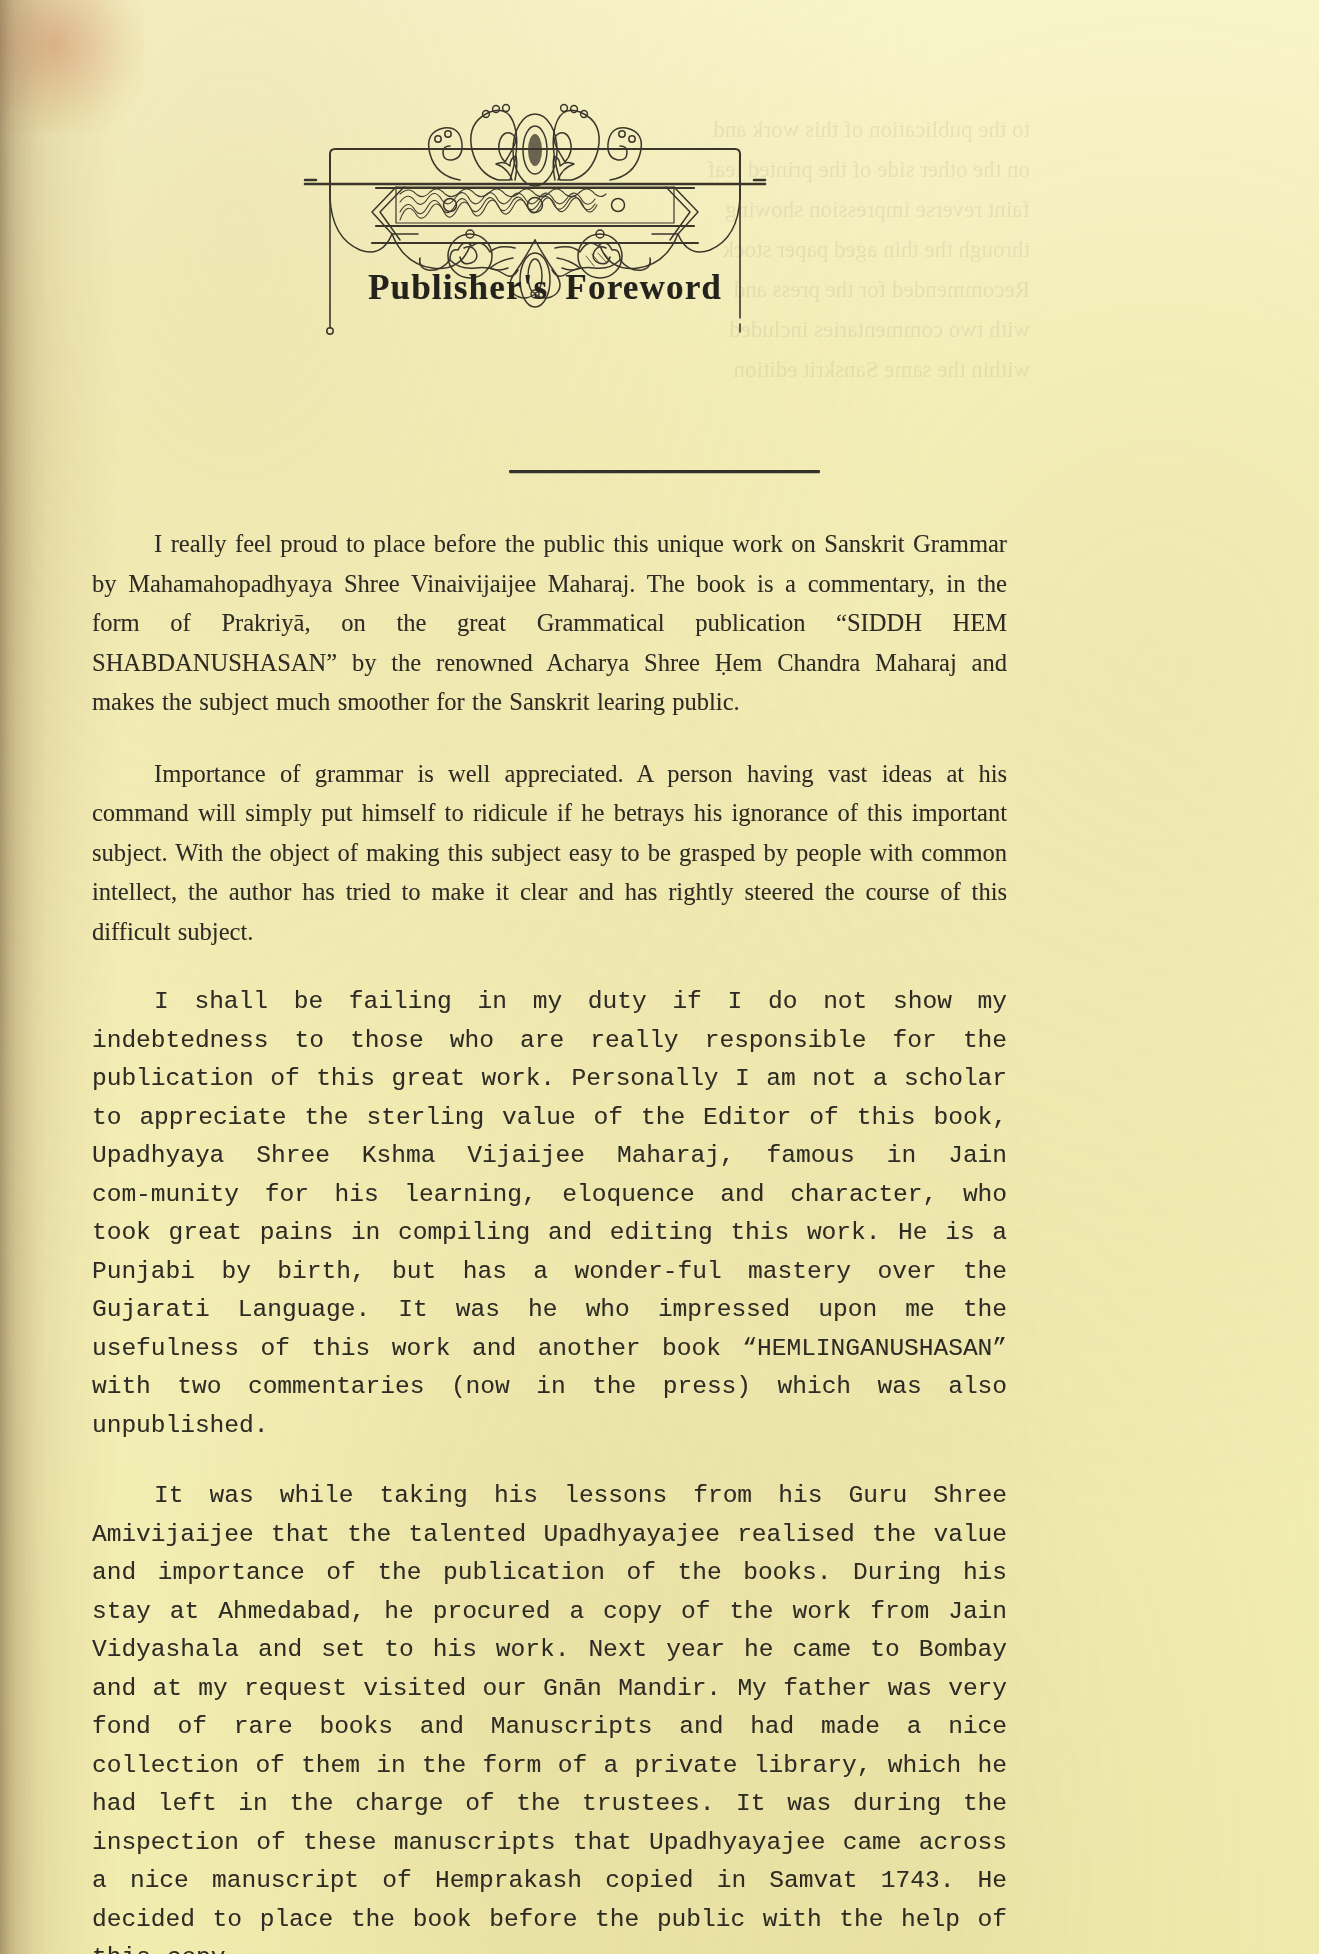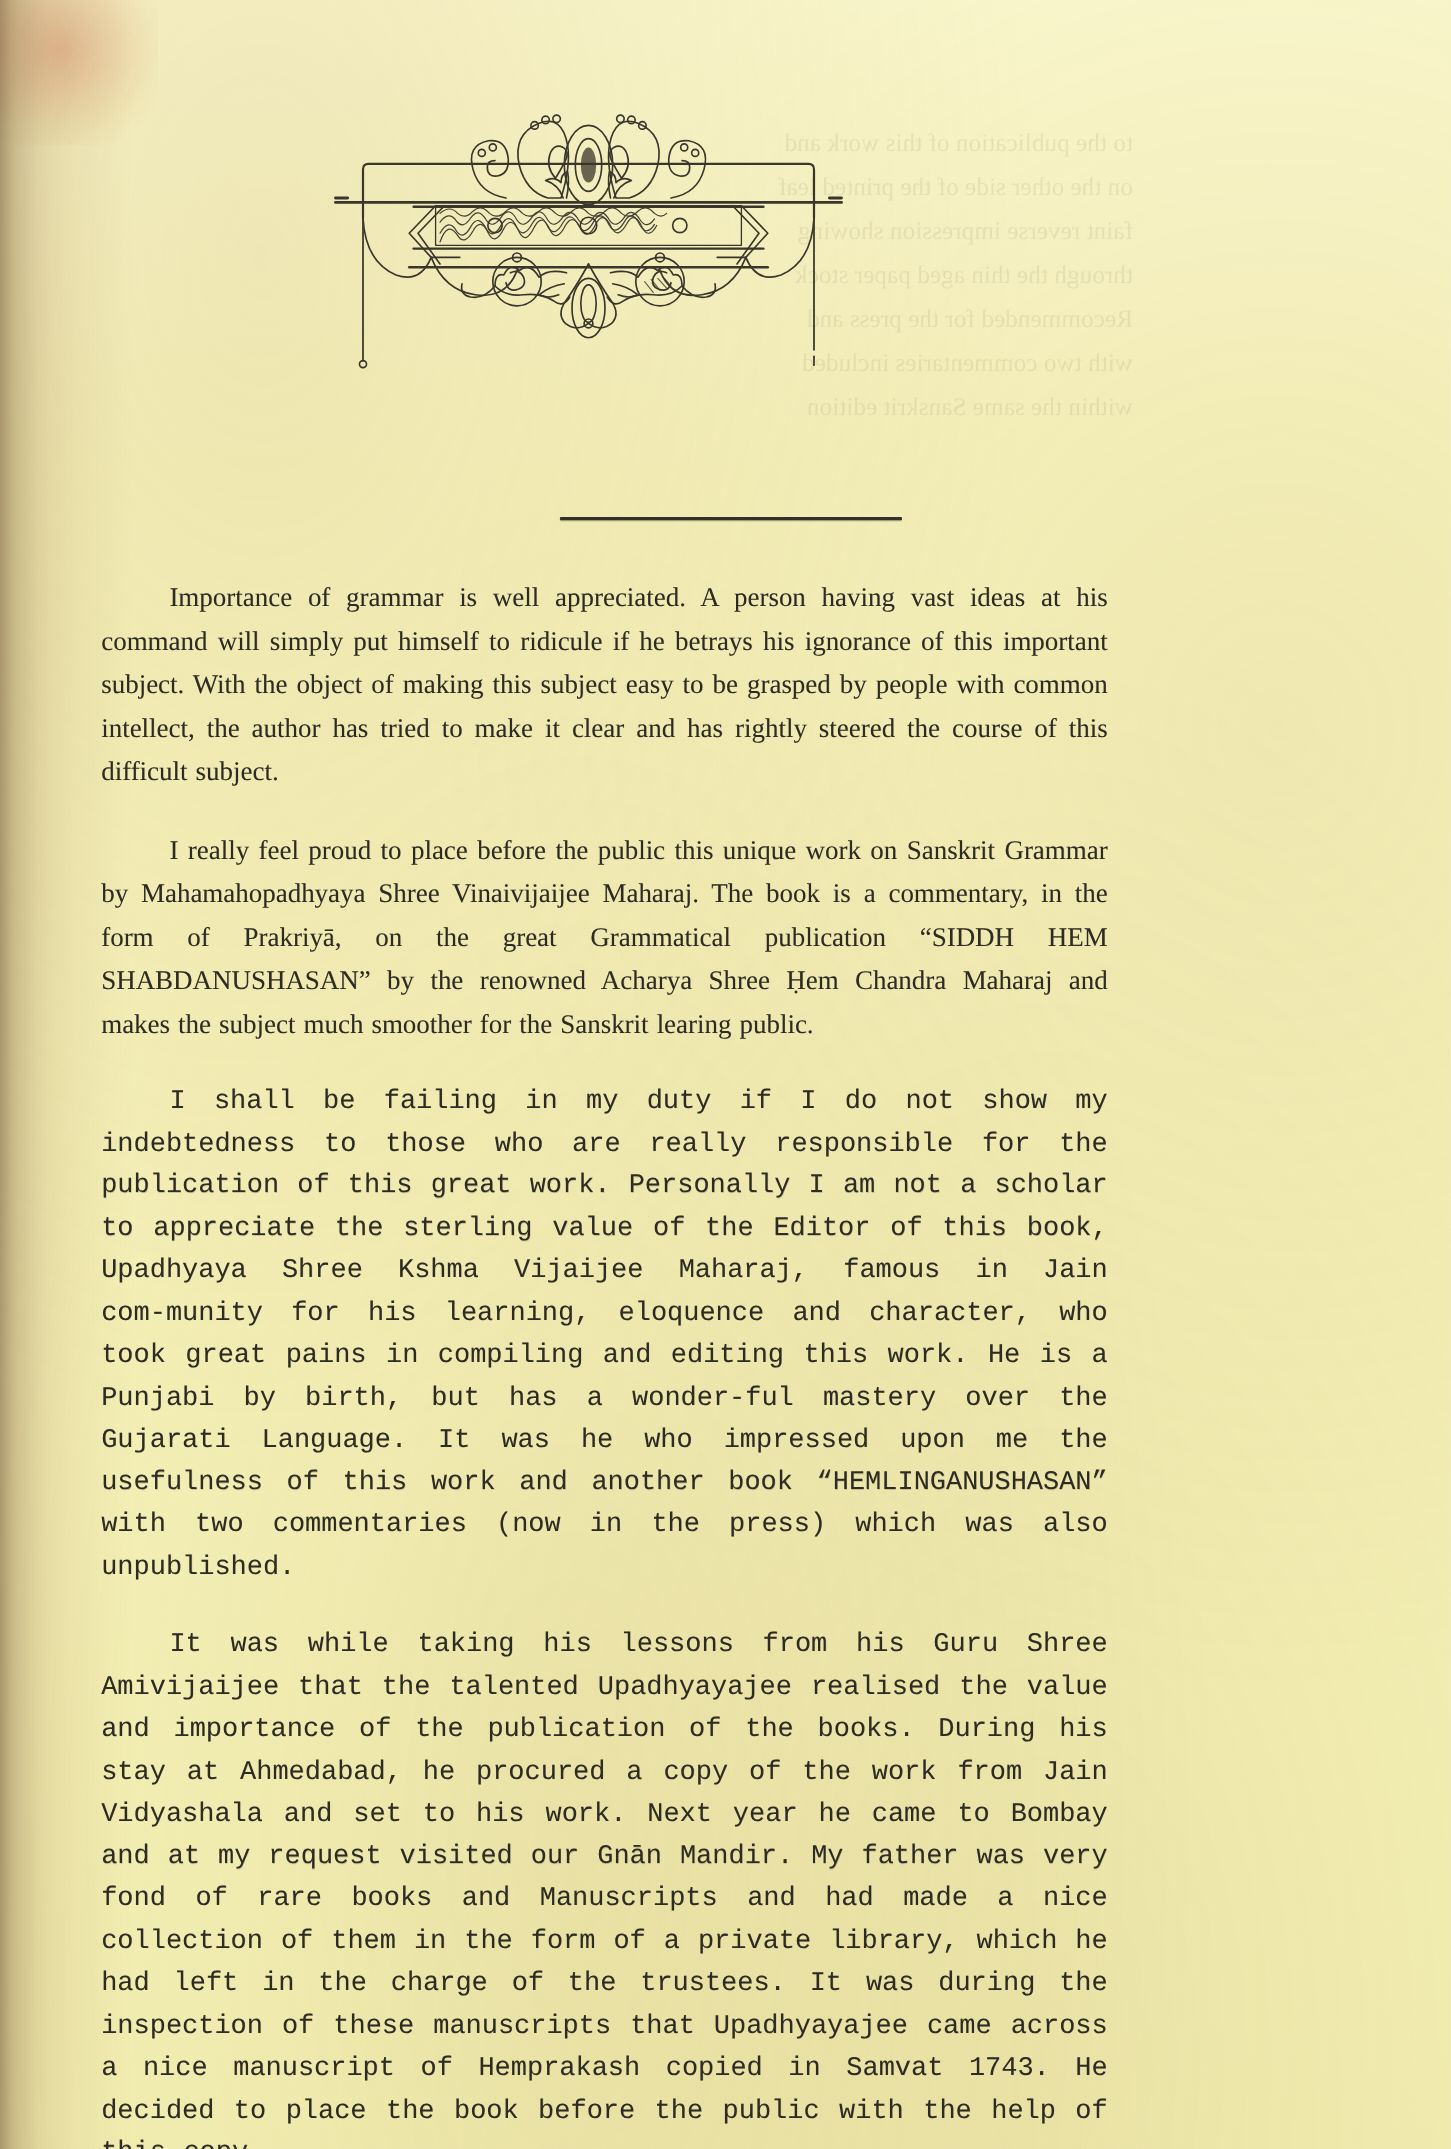--- a/index.html
+++ b/index.html
@@ -283,24 +283,25 @@
         <path d="M150 172 Q140 184 128 182 Q118 180 120 170"></path>
         <path d="M320 172 Q330 184 342 182 Q352 180 350 170"></path>
 
         <path d="M30 110 L30 240" stroke-width="1.6"></path>
         <circle cx="30" cy="243" r="3.2"></circle>
         <path d="M440 110 L440 230" stroke-width="1.6"></path>
         <path d="M440 236 L440 244" stroke-width="1.6"></path>
       </svg>
     </div>
 
+    <div class="title">Publisher's Foreword</div>
 
     <div class="rule"></div>
 
     <div class="body">
+      <p class="para">I really feel proud to place before the public this unique work on Sanskrit Grammar by Mahamahopadhyaya Shree Vinaivijaijee Maharaj. The book is a commentary, in the form of Prakriyā, on the great Grammatical publication “SIDDH HEM SHABDANUSHASAN” by the renowned Acharya Shree Ḥem Chandra Maharaj and makes the subject much smoother for the Sanskrit learing public.</p>
       <p class="para">Importance of grammar is well appreciated. A person having vast ideas at his command will simply put himself to ridicule if he betrays his ignorance of this important subject. With the object of making this subject easy to be grasped by people with common intellect, the author has tried to make it clear and has rightly steered the course of this difficult subject.</p>
-      <p class="para">I really feel proud to place before the public this unique work on Sanskrit Grammar by Mahamahopadhyaya Shree Vinaivijaijee Maharaj. The book is a commentary, in the form of Prakriyā, on the great Grammatical publication “SIDDH HEM SHABDANUSHASAN” by the renowned Acharya Shree Ḥem Chandra Maharaj and makes the subject much smoother for the Sanskrit learing public.</p>
       <p class="para para-tight">I shall be failing in my duty if I do not show my indebtedness to those who are really responsible for the publication of this great work. Personally I am not a scholar to appreciate the sterling value of the Editor of this book, Upadhyaya Shree Kshma Vijaijee Maharaj, famous in Jain com‑munity for his learning, eloquence and character, who took great pains in compiling and editing this work. He is a Punjabi by birth, but has a wonder‑ful mastery over the Gujarati Language. It was he who impressed upon me the usefulness of this work and another book “HEMLINGANUSHASAN” with two commentaries (now in the press) which was also unpublished.</p>
       <p class="para para-tight">It was while taking his lessons from his Guru Shree Amivijaijee that the talented Upadhyayajee realised the value and importance of the publication of the books. During his stay at Ahmedabad, he procured a copy of the work from Jain Vidyashala and set to his work. Next year he came to Bombay and at my request visited our Gnān Mandir. My father was very fond of rare books and Manuscripts and had made a nice collection of them in the form of a private library, which he had left in the charge of the trustees. It was during the inspection of these manuscripts that Upadhyayajee came across a nice manuscript of Hemprakash copied in Samvat 1743. He decided to place the book before the public with the help of this copy.</p>
     </div>
 
   </div>
 </div>
 
 </body></html>

